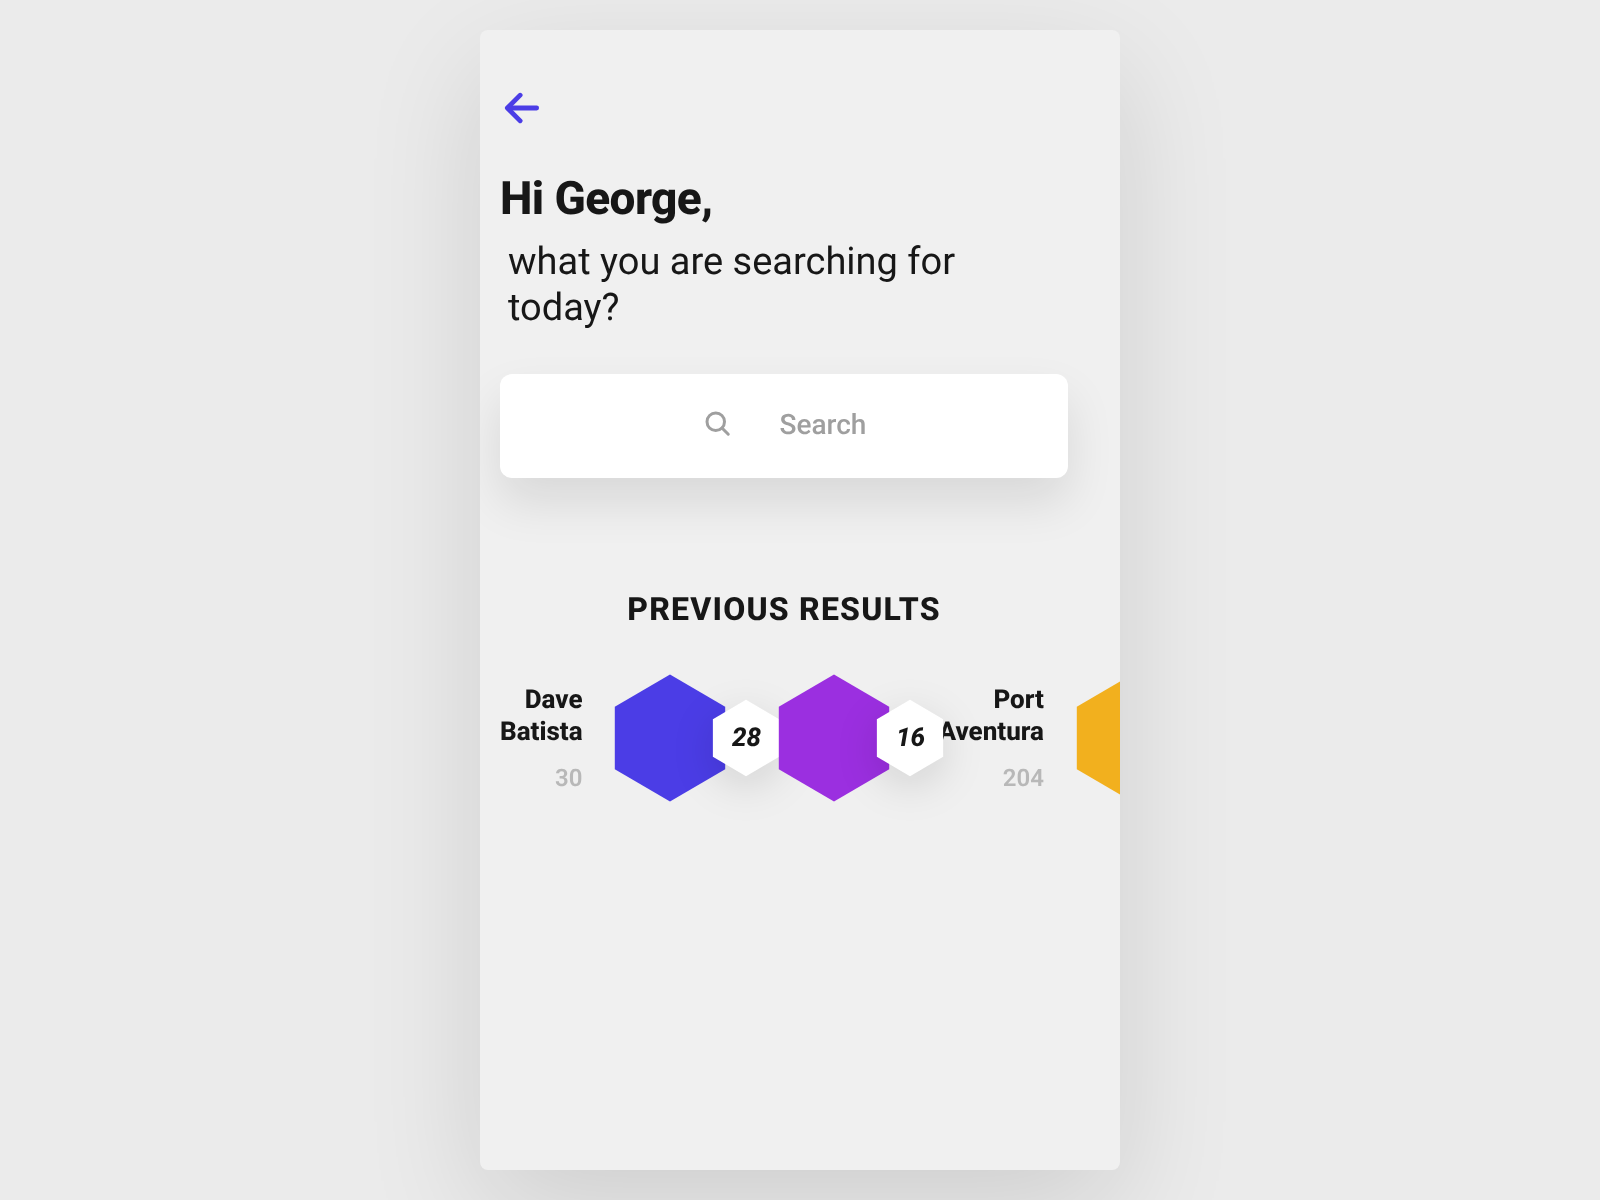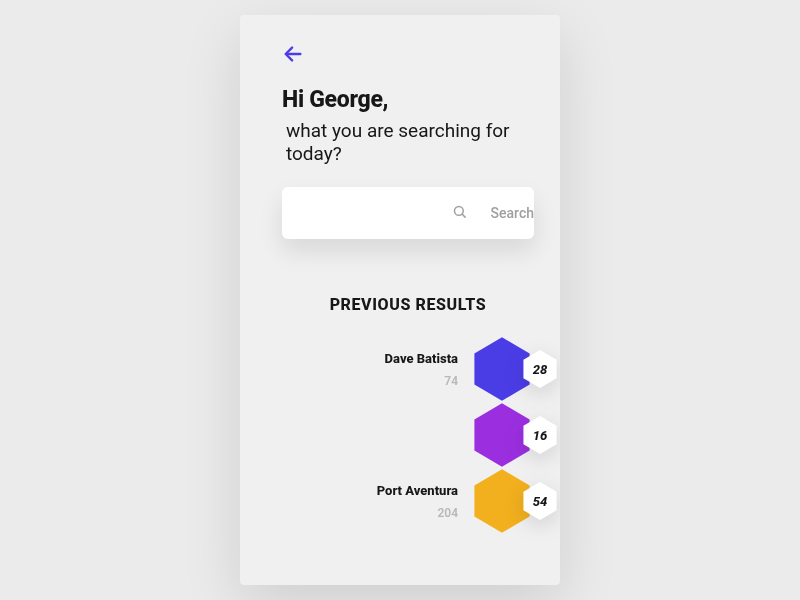--- a/index.html
+++ b/index.html
@@ -13,21 +13,21 @@
     overflow: hidden;
   }
   .phone {
     width: 320px;
     height: 570px;
     background: #f0f0f0;
     border-radius: 4px;
     box-shadow: 0 20px 60px rgba(0,0,0,0.12);
     overflow: hidden;
     position: relative;
-    padding: 28px 26px 0 42px;
+    padding: 28px 26px 0 10px;
   }
   .back-btn {
     color: #4b3de6;
     display: inline-flex;
     align-items: center;
     cursor: pointer;
     margin-bottom: 22px;
   }
   .back-btn svg { width: 22px; height: 22px; display: block; }
   .greeting {
@@ -44,41 +44,41 @@
     margin-top: 6px;
     padding-left: 4px;
   }
   .search-box {
     margin-top: 22px;
     background: #ffffff;
     border-radius: 6px;
     height: 52px;
     display: flex;
     align-items: center;
-    justify-content: flex-end;
+    justify-content: center;
     gap: 24px;
     box-shadow: 0 12px 24px rgba(0,0,0,0.10);
     cursor: text;
   }
   .search-box svg { width: 15px; height: 15px; stroke: #9f9f9f; }
   .search-placeholder {
     color: #9f9f9f;
     font-size: 14px;
     font-weight: 500;
   }
   .section-title {
     text-align: center;
     font-size: 16px;
     font-weight: 800;
     letter-spacing: 0.6px;
     color: #171717;
     margin-top: 56px;
     margin-bottom: 22px;
   }
-  .results { display: flex; flex-direction: column; }
+  .results { display: flex; flex-direction: row; gap: 20px; }
   .result-row {
     display: flex;
     align-items: center;
     justify-content: flex-end;
     gap: 14px;
     padding-right: 2px;
   }
   .result-text {
     display: flex;
     flex-direction: column;
@@ -159,21 +159,21 @@
     <span class="search-placeholder">Search</span>
   </div>
 
   <div class="section-title">PREVIOUS RESULTS</div>
 
   <div class="results">
 
     <div class="result-row">
       <div class="result-text">
         <div class="result-name">Dave Batista</div>
-        <div class="result-meta">74</div>
+        <div class="result-meta">30</div>
       </div>
       <div class="hex-wrap">
         <div class="hex-big">
           <svg viewBox="0 0 100 110">
               <polygon points="50,2 96,29 96,81 50,108 4,81 4,29" fill="#4b3de6"></polygon>
             </svg>
         </div>
         <div class="hex-small">
           <svg viewBox="0 0 100 110">
               <polygon points="50,2 96,29 96,81 50,108 4,81 4,29" fill="#ffffff"></polygon>

